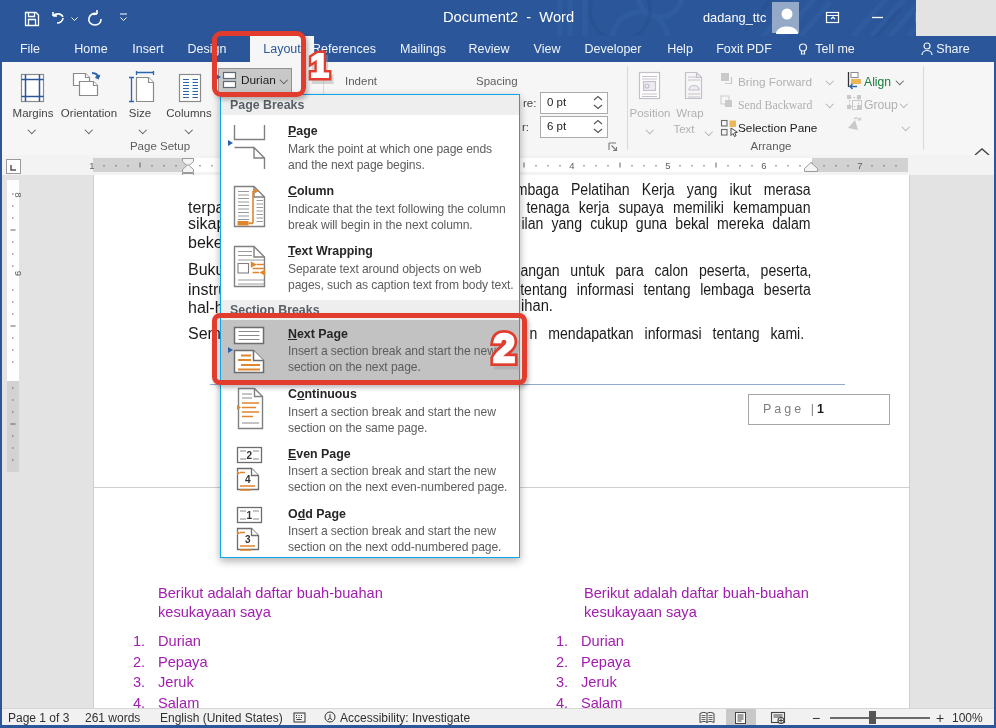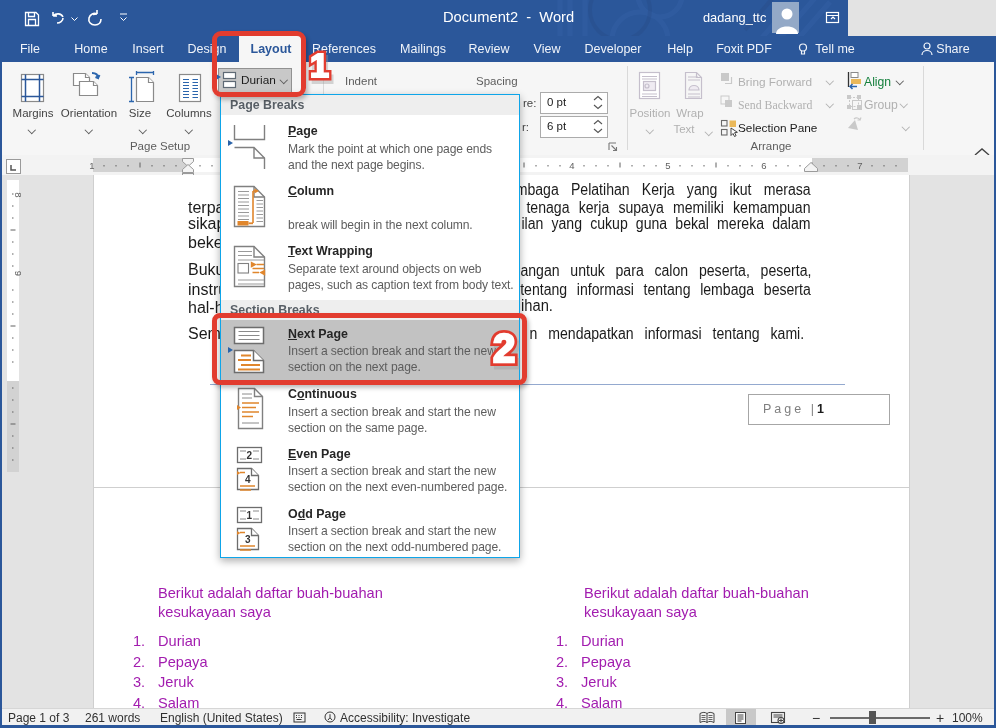--- a/index.html
+++ b/index.html
@@ -1,24 +1,24 @@
 <!DOCTYPE html>
 <html><head>
 <meta charset="utf-8">
 <style>
   html,body{margin:0;padding:0;}
   #app{position:relative;width:996px;height:728px;overflow:hidden;-webkit-font-smoothing:antialiased;
     font-family:"Liberation Sans",sans-serif;background:#e3e3e3;}
   .abs{position:absolute;}
   
-  #titlebar{left:0;top:0;width:848px;height:36px;background:#2b579a;overflow:hidden;}
+  #titlebar{left:0;top:0;width:916px;height:36px;background:#2b579a;overflow:hidden;}
   #tabrow{left:0;top:36px;width:996px;height:26px;background:#2b579a;}
   .tab{position:absolute;top:0;height:26px;line-height:26px;color:#f0f4fa;font-size:12.5px;
     transform:translateX(-50%);white-space:nowrap;}
-  #tab-active{position:absolute;left:239px;top:0;width:64px;height:26px;background:#f6f6f6;font-weight:bold;}
+  #tab-active{position:absolute;left:250px;top:0;width:64px;height:26px;background:#f6f6f6;}
   #tab-active span{display:block;text-align:center;line-height:26px;color:#2b579a;font-size:12.5px;}
   
   #ribbon{left:0;top:62px;width:996px;height:93px;background:#f6f6f6;border-bottom:1px solid #d4d4d4;}
   .gsep{position:absolute;top:4px;width:1px;height:84px;background:#d9d9d9;}
   .glabel{position:absolute;top:78px;font-size:11.5px;color:#5d5d5d;text-align:center;}
   .biglabel{position:absolute;font-size:11.5px;color:#444;text-align:center;}
   .chev{position:absolute;width:4.5px;height:4.5px;border-right:1.3px solid #5a5a5a;border-bottom:1.3px solid #5a5a5a;transform:rotate(45deg);}
   .chev.gray{border-color:#b1b1b1;}
   .gray{color:#b1b1b1 !important;}
   
@@ -437,20 +437,21 @@
         </g>
       <g stroke="#e0862c" stroke-width="1.6">
           <path d="M20 39 v-32"></path>
           <path d="M20 7 h2"></path>
         </g>
       <path d="M21.5 4.5 l4.5 2.5 l-4.5 2.5 z" fill="#e0862c" stroke="none"></path>
       <rect x="4.5" y="37" width="11" height="4.5" fill="#e0862c" stroke="none"></rect>
       <path d="M15.5 39.3 h4.5" stroke="#e0862c" stroke-width="1.8"></path>
     </svg>
     <div class="mtitle" style="top:89px;"><u>C</u>olumn</div>
+    <div class="mdesc" style="top:107px;">Indicate that the text following the column</div>
     <div class="mdesc" style="top:123px;">break will begin in the next column.</div>
 
     <svg class="micon" width="36" height="46" style="top:149px;" fill="none" stroke="#808080" stroke-width="1.4">
       <path d="M1.5 2.5 h19.5 l10.5 10.5 v29.5 h-30 z"></path>
         <path d="M21 2.5 v10.5 h10.5"></path>
       <g stroke="#9a9a9a" stroke-width="1">
           <path d="M5 7.5 h14 M5 11.5 h14 M5 16 h26 M5 36 h26 M5 40 h26"></path>
         </g>
       <rect x="5" y="19.5" width="10.5" height="9.5" stroke-width="1.1"></rect>
       <g stroke="#e0862c" stroke-width="1.4">

